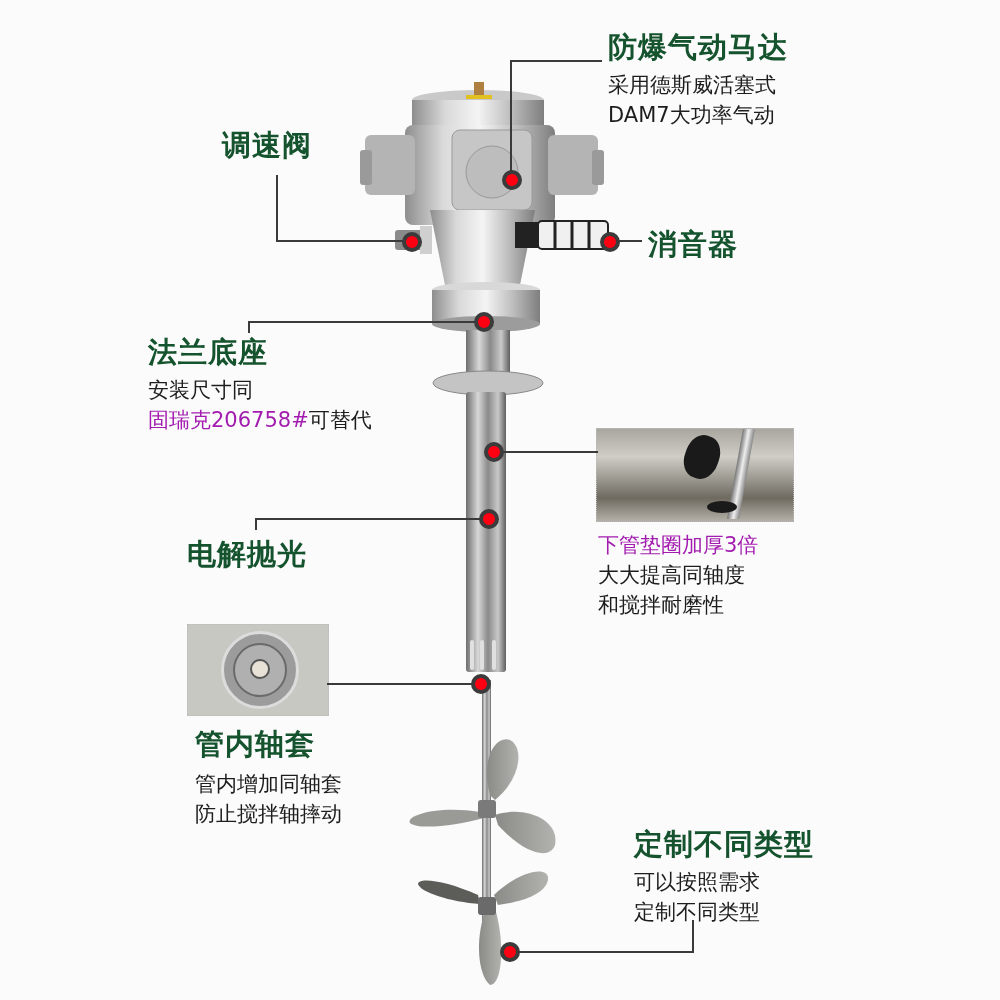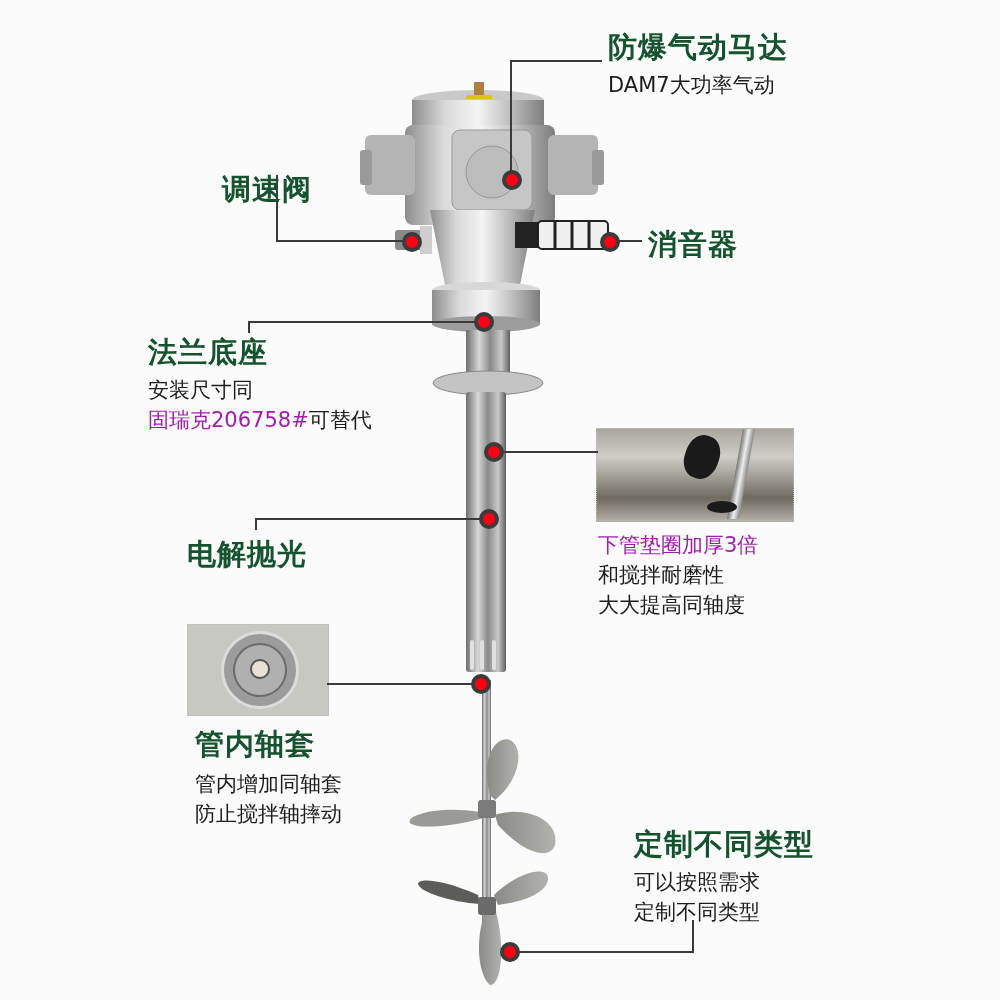--- a/index.html
+++ b/index.html
@@ -134,39 +134,40 @@
 <div class="dot" style="left:412px;top:242px;"></div>
 <div class="dot" style="left:610px;top:242px;"></div>
 <div class="dot" style="left:484px;top:322px;"></div>
 <div class="dot" style="left:494px;top:452px;"></div>
 <div class="dot" style="left:489px;top:519px;"></div>
 <div class="dot" style="left:481px;top:684px;"></div>
 <div class="dot" style="left:510px;top:952px;"></div>
 
 <div class="abs" style="left:608px;top:28px;">
   <div class="title" style="margin-bottom:2px;">防爆气动马达</div>
+  <div class="line">采用德斯威活塞式</div>
   <div class="line">DAM7大功率气动</div>
 </div>
 
-<div class="abs title" style="left:222px;top:126px;margin-top:44px;">调速阀</div>
+<div class="abs title" style="left:222px;top:126px;">调速阀</div>
 
 <div class="abs title" style="left:648px;top:225px;">消音器</div>
 
 <div class="abs" style="left:148px;top:333px;">
   <div class="title" style="margin-bottom:2px;">法兰底座</div>
   <div class="line">安装尺寸同</div>
   <div class="line"><span class="red">固瑞克206758#</span><span>可替代</span></div>
 </div>
 
 <div class="abs title" style="left:187px;top:535px;">电解抛光</div>
 
 <div class="abs" style="left:598px;top:530px;">
   <div class="line red">下管垫圈加厚3倍</div>
+  <div class="line">大大提高同轴度</div>
   <div class="line">和搅拌耐磨性</div>
-  <div class="line">大大提高同轴度</div>
 </div>
 
 <div class="abs" style="left:195px;top:725px;">
   <div class="title" style="margin-bottom:4px;">管内轴套</div>
   <div class="line">管内增加同轴套</div>
   <div class="line">防止搅拌轴摔动</div>
 </div>
 
 <div class="abs" style="left:634px;top:825px;">
   <div class="title" style="margin-bottom:2px;">定制不同类型</div>

